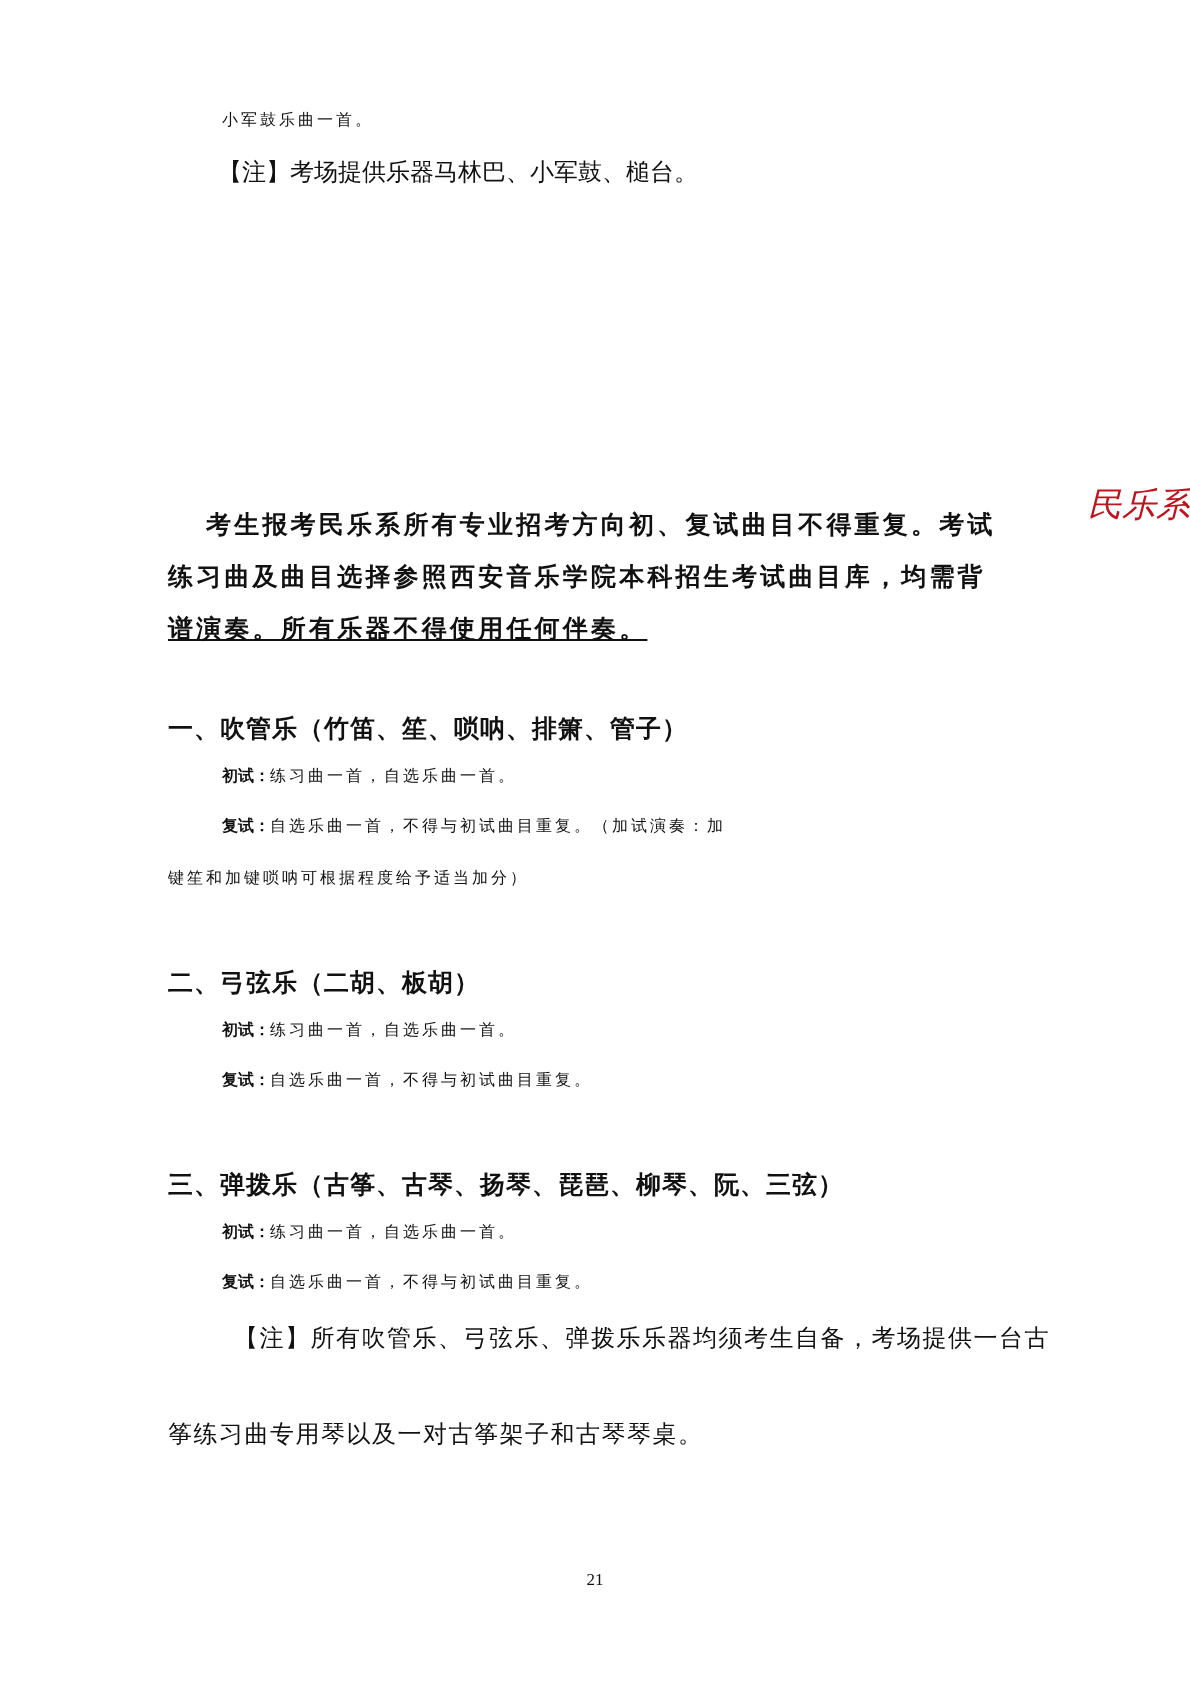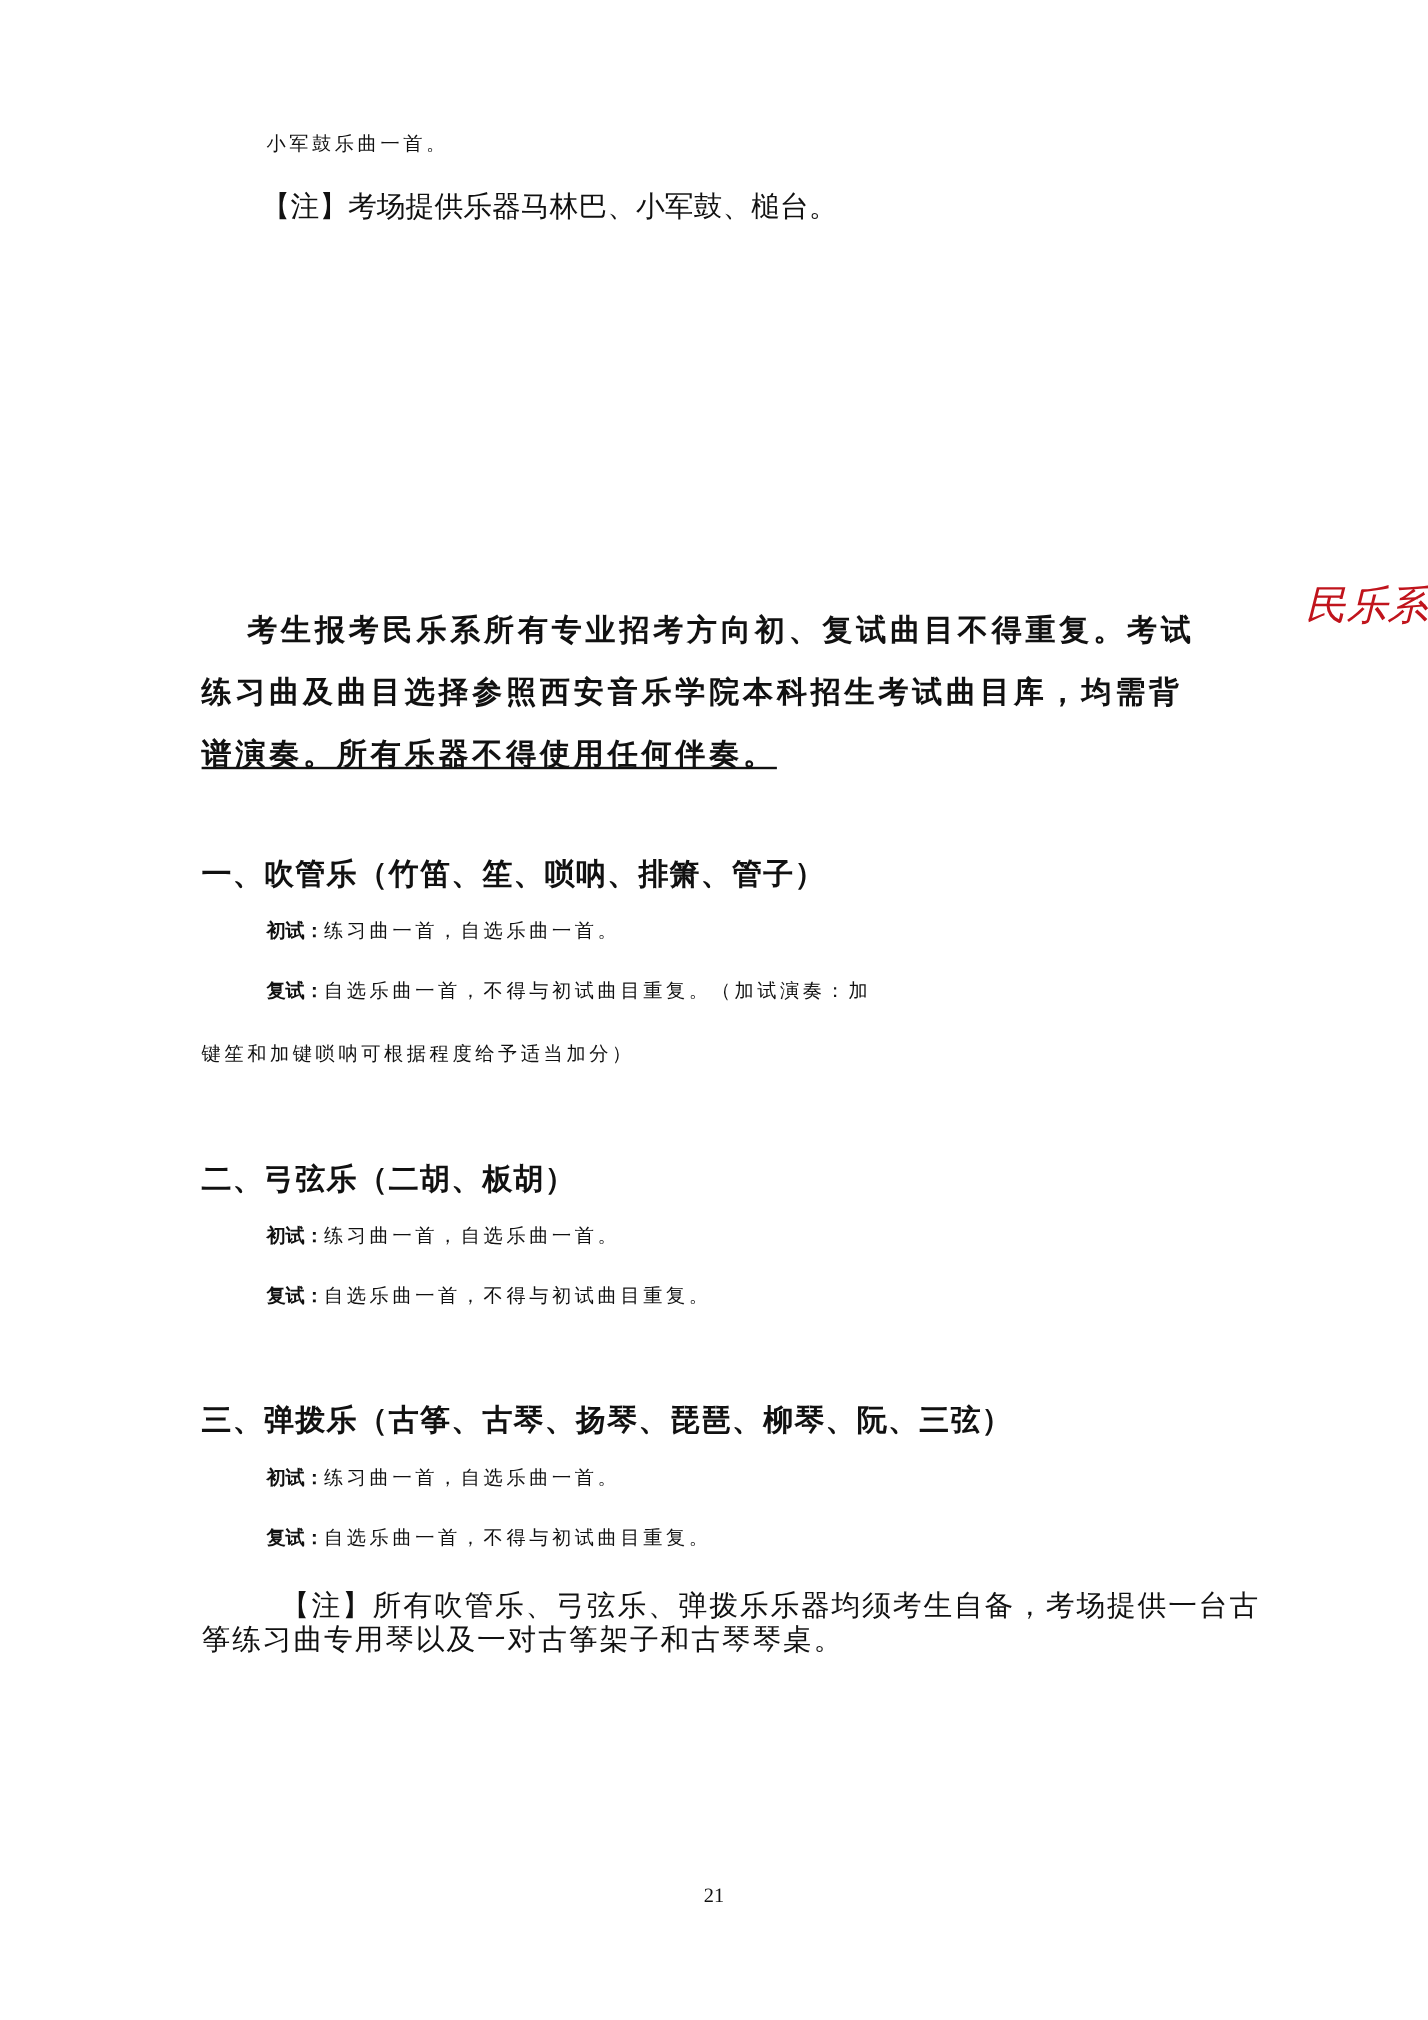--- a/index.html
+++ b/index.html
@@ -36,16 +36,16 @@
 
   <div class="line para" style="left:168px; top:970px; letter-spacing:1px;">二、弓弦乐（二胡、板胡）</div>
   <div class="line" style="left:222px; top:1022px;"><span class="lbl">初试：</span><span style="letter-spacing:3px;">练习曲一首，自选乐曲一首。</span></div>
   <div class="line" style="left:222px; top:1072px;"><span class="lbl">复试：</span><span style="letter-spacing:3px;">自选乐曲一首，不得与初试曲目重复。</span></div>
 
   <div class="line para" style="left:168px; top:1172px; letter-spacing:1px;font-family:Liberation Serif, serif;">三、弹拨乐（古筝、古琴、扬琴、琵琶、柳琴、阮、三弦）</div>
   <div class="line" style="left:222px; top:1224px;"><span class="lbl">初试：</span><span style="letter-spacing:3px;">练习曲一首，自选乐曲一首。</span></div>
   <div class="line" style="left:222px; top:1274px;"><span class="lbl">复试：</span><span style="letter-spacing:3px;">自选乐曲一首，不得与初试曲目重复。</span></div>
 
   <div class="line small" style="left:206px; top:1326px; letter-spacing:1.5px;margin-left:28px;">【注】所有吹管乐、弓弦乐、弹拨乐乐器均须考生自备，考场提供一台古</div>
-  <div class="line small" style="left:168px; top:1354px; letter-spacing:1.5px;">筝练习曲专用琴以及一对古筝架子和古琴琴桌。</div>
+  <div class="line small" style="left:168px; top:1422px; letter-spacing:1.5px;">筝练习曲专用琴以及一对古筝架子和古琴琴桌。</div>
 
   <div class="pagenum">21</div>
 </div>
 
 </body></html>

